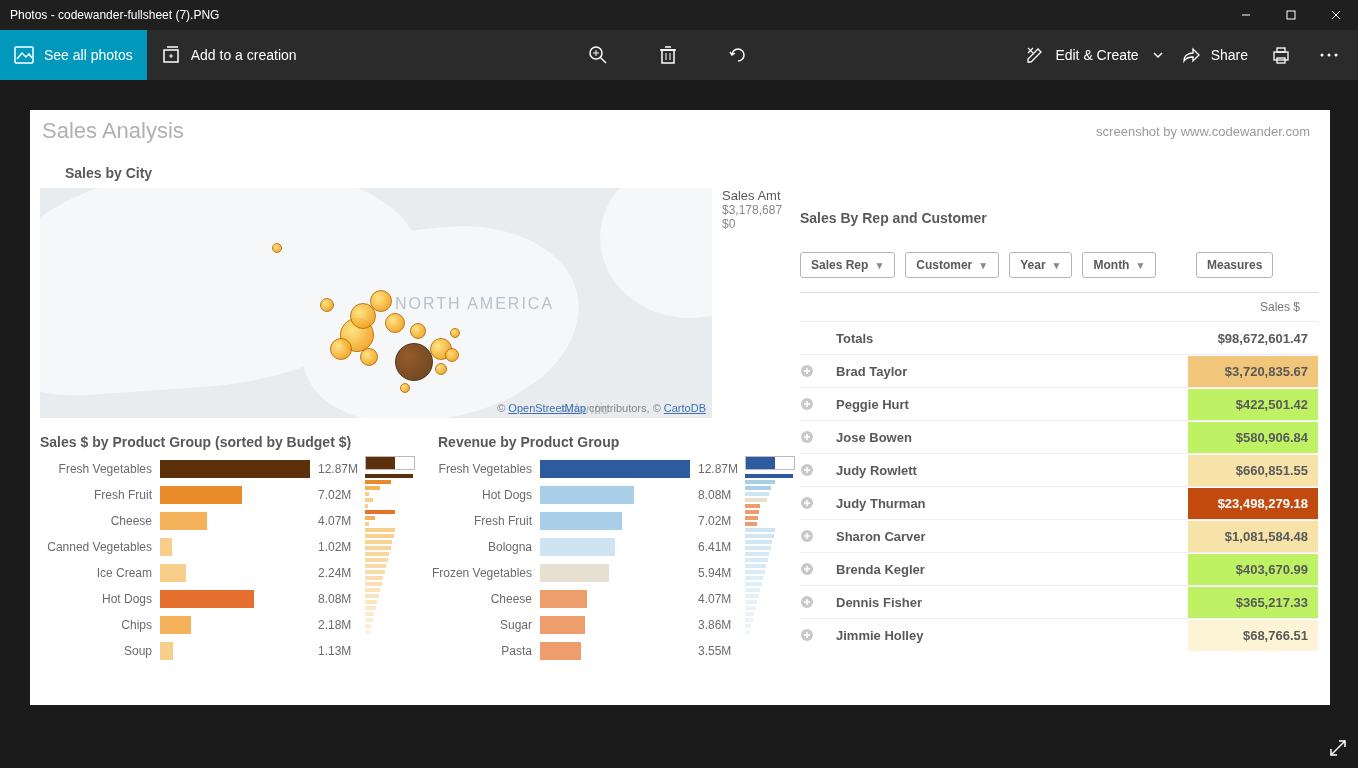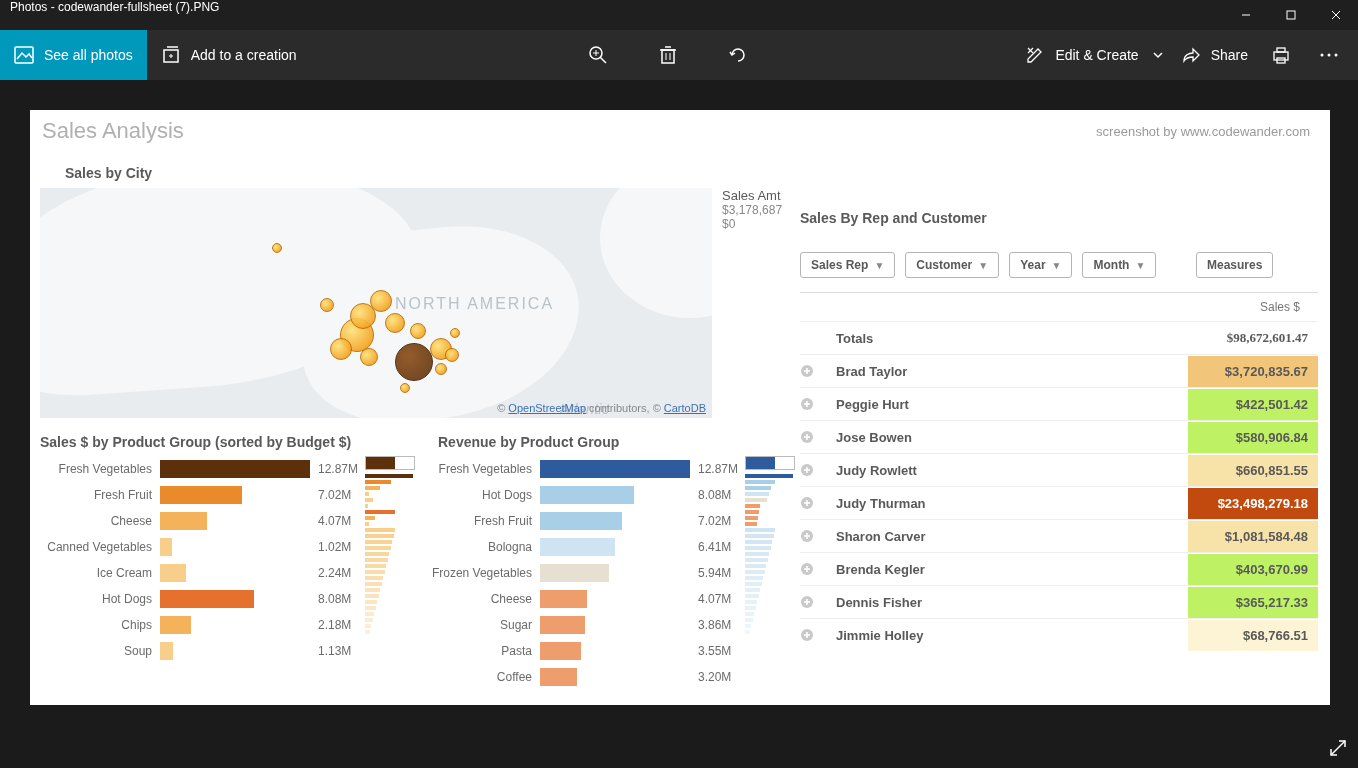--- a/index.html
+++ b/index.html
@@ -1,17 +1,17 @@
 <!DOCTYPE html>
 <html><head>
 <meta charset="utf-8">
 <style>
   * { box-sizing: border-box; margin: 0; padding: 0; }
   html, body { width: 1358px; height: 768px; font-family: "Segoe UI", Arial, sans-serif; background: #000; overflow: hidden; }
-  .titlebar { height: 30px; background: #1f1f1f; color: #fff; display: flex; align-items: flex-start; font-size: 12px; padding-left: 10px; }
+  .titlebar { height: 30px; background: #1f1f1f; color: #fff; display: flex; align-items: center; font-size: 12px; padding-left: 10px; }
   .titlebar .spacer { flex: 1; }
   .titlebar .winbtn { width: 45px; height: 30px; display: flex; align-items: center; justify-content: center; color: #fff; font-size: 12px; }
   .topbar { height: 50px; background: #2b2b2b; display: flex; align-items: center; color: #fff; font-size: 14px; }
   .see-all { background: #0099bc; height: 50px; display: flex; align-items: center; padding: 0 14px; gap: 10px; }
   .iconbtn { display: flex; align-items: center; gap: 10px; padding: 0 14px; height: 50px; }
   .topbar .center { flex: 1; display: flex; justify-content: center; gap: 40px; }
   .topbar .center .ico, .topbar .right .ico { width: 30px; display: flex; justify-content: center; }
   .topbar .right { display: flex; align-items: center; gap: 18px; padding-right: 14px; }
   .chev { margin-left: 4px; }
   .viewer { position: relative; width: 1358px; height: 688px; background: #1b1b1b; }
@@ -39,21 +39,21 @@
   .pill { border:1px solid #b5b5b5; border-radius:3px; background:#fff; padding:5px 10px; font-size:12px; font-weight:700; color:#595959; display:flex; align-items:center; gap:6px; }
   .pill .tri { font-size:10px; color:#888; }
   .table { position:absolute; left:770px; top:182px; right:12px; bottom:0; border-top:1px solid #ddd; overflow:hidden; }
   .thead { display:flex; height:28px; align-items:center; font-size:12px; color:#777; }
   .thead .col-sales { margin-left:auto; padding-right:18px; }
   .trow { display:flex; align-items:center; height:33px; border-top:1px solid #eee; font-size:13px; }
   .trow .exp { width:36px; text-align:center; color:#bbb; font-size:14px; }
   .trow .name { flex:1; font-weight:700; color:#595959; }
   .trow .val { width:130px; text-align:right; padding:8px 10px; font-weight:700; }
   .trow.totals .name { font-weight:700; }
-  .trow.totals .val { font-weight:800;font-family:Liberation Serif, serif; }
+  .trow.totals .val { font-weight:800; }
   .shade-1 { background:#f1c57a; } 
   .shade-2 { background:#f7e3a8; }
   .shade-3 { background:#bef264; }
   .shade-dark { background:#c24a0f; color:#fff; }
   .shade-5 { background:#fdf4d5; }
   .bar-sec-a-title { position:absolute; left:10px; top:324px; }
   .bar-sec-b-title { position:absolute; left:408px; top:324px; }
   .bars-a { position:absolute; left:10px; top:346px; width:350px; }
   .bars-b { position:absolute; left:390px; top:346px; width:350px; }
   .mini-a { position:absolute; left:335px; top:346px; width:50px; }
@@ -417,27 +417,20 @@
           </div>
           <div class="v">3.86M</div>
         </div>
         <div class="brow">
           <div class="lbl">Pasta</div>
           <div class="track">
             <div class="bar" style="width:41.375291375291376px;background:#ee9e6c"></div>
           </div>
           <div class="v">3.55M</div>
         </div>
-        <div class="brow">
-          <div class="lbl">Coffee</div>
-          <div class="track">
-            <div class="bar" style="width:37.2960372960373px;background:#ee9e6c"></div>
-          </div>
-          <div class="v">3.20M</div>
-        </div>
       </div>
     <div class="mini-b" id="mini-b">
         <div class="mini-top">
           <div style="width:60%;background:#2e5a9e;"></div>
         </div>
         <div class="mini-row">
           <div class="mini-bar" style="width:48px;background:#2e5a9e;"></div>
         </div>
         <div class="mini-row">
           <div class="mini-bar" style="width:30.135198135198138px;background:#a9cfe8;"></div>

